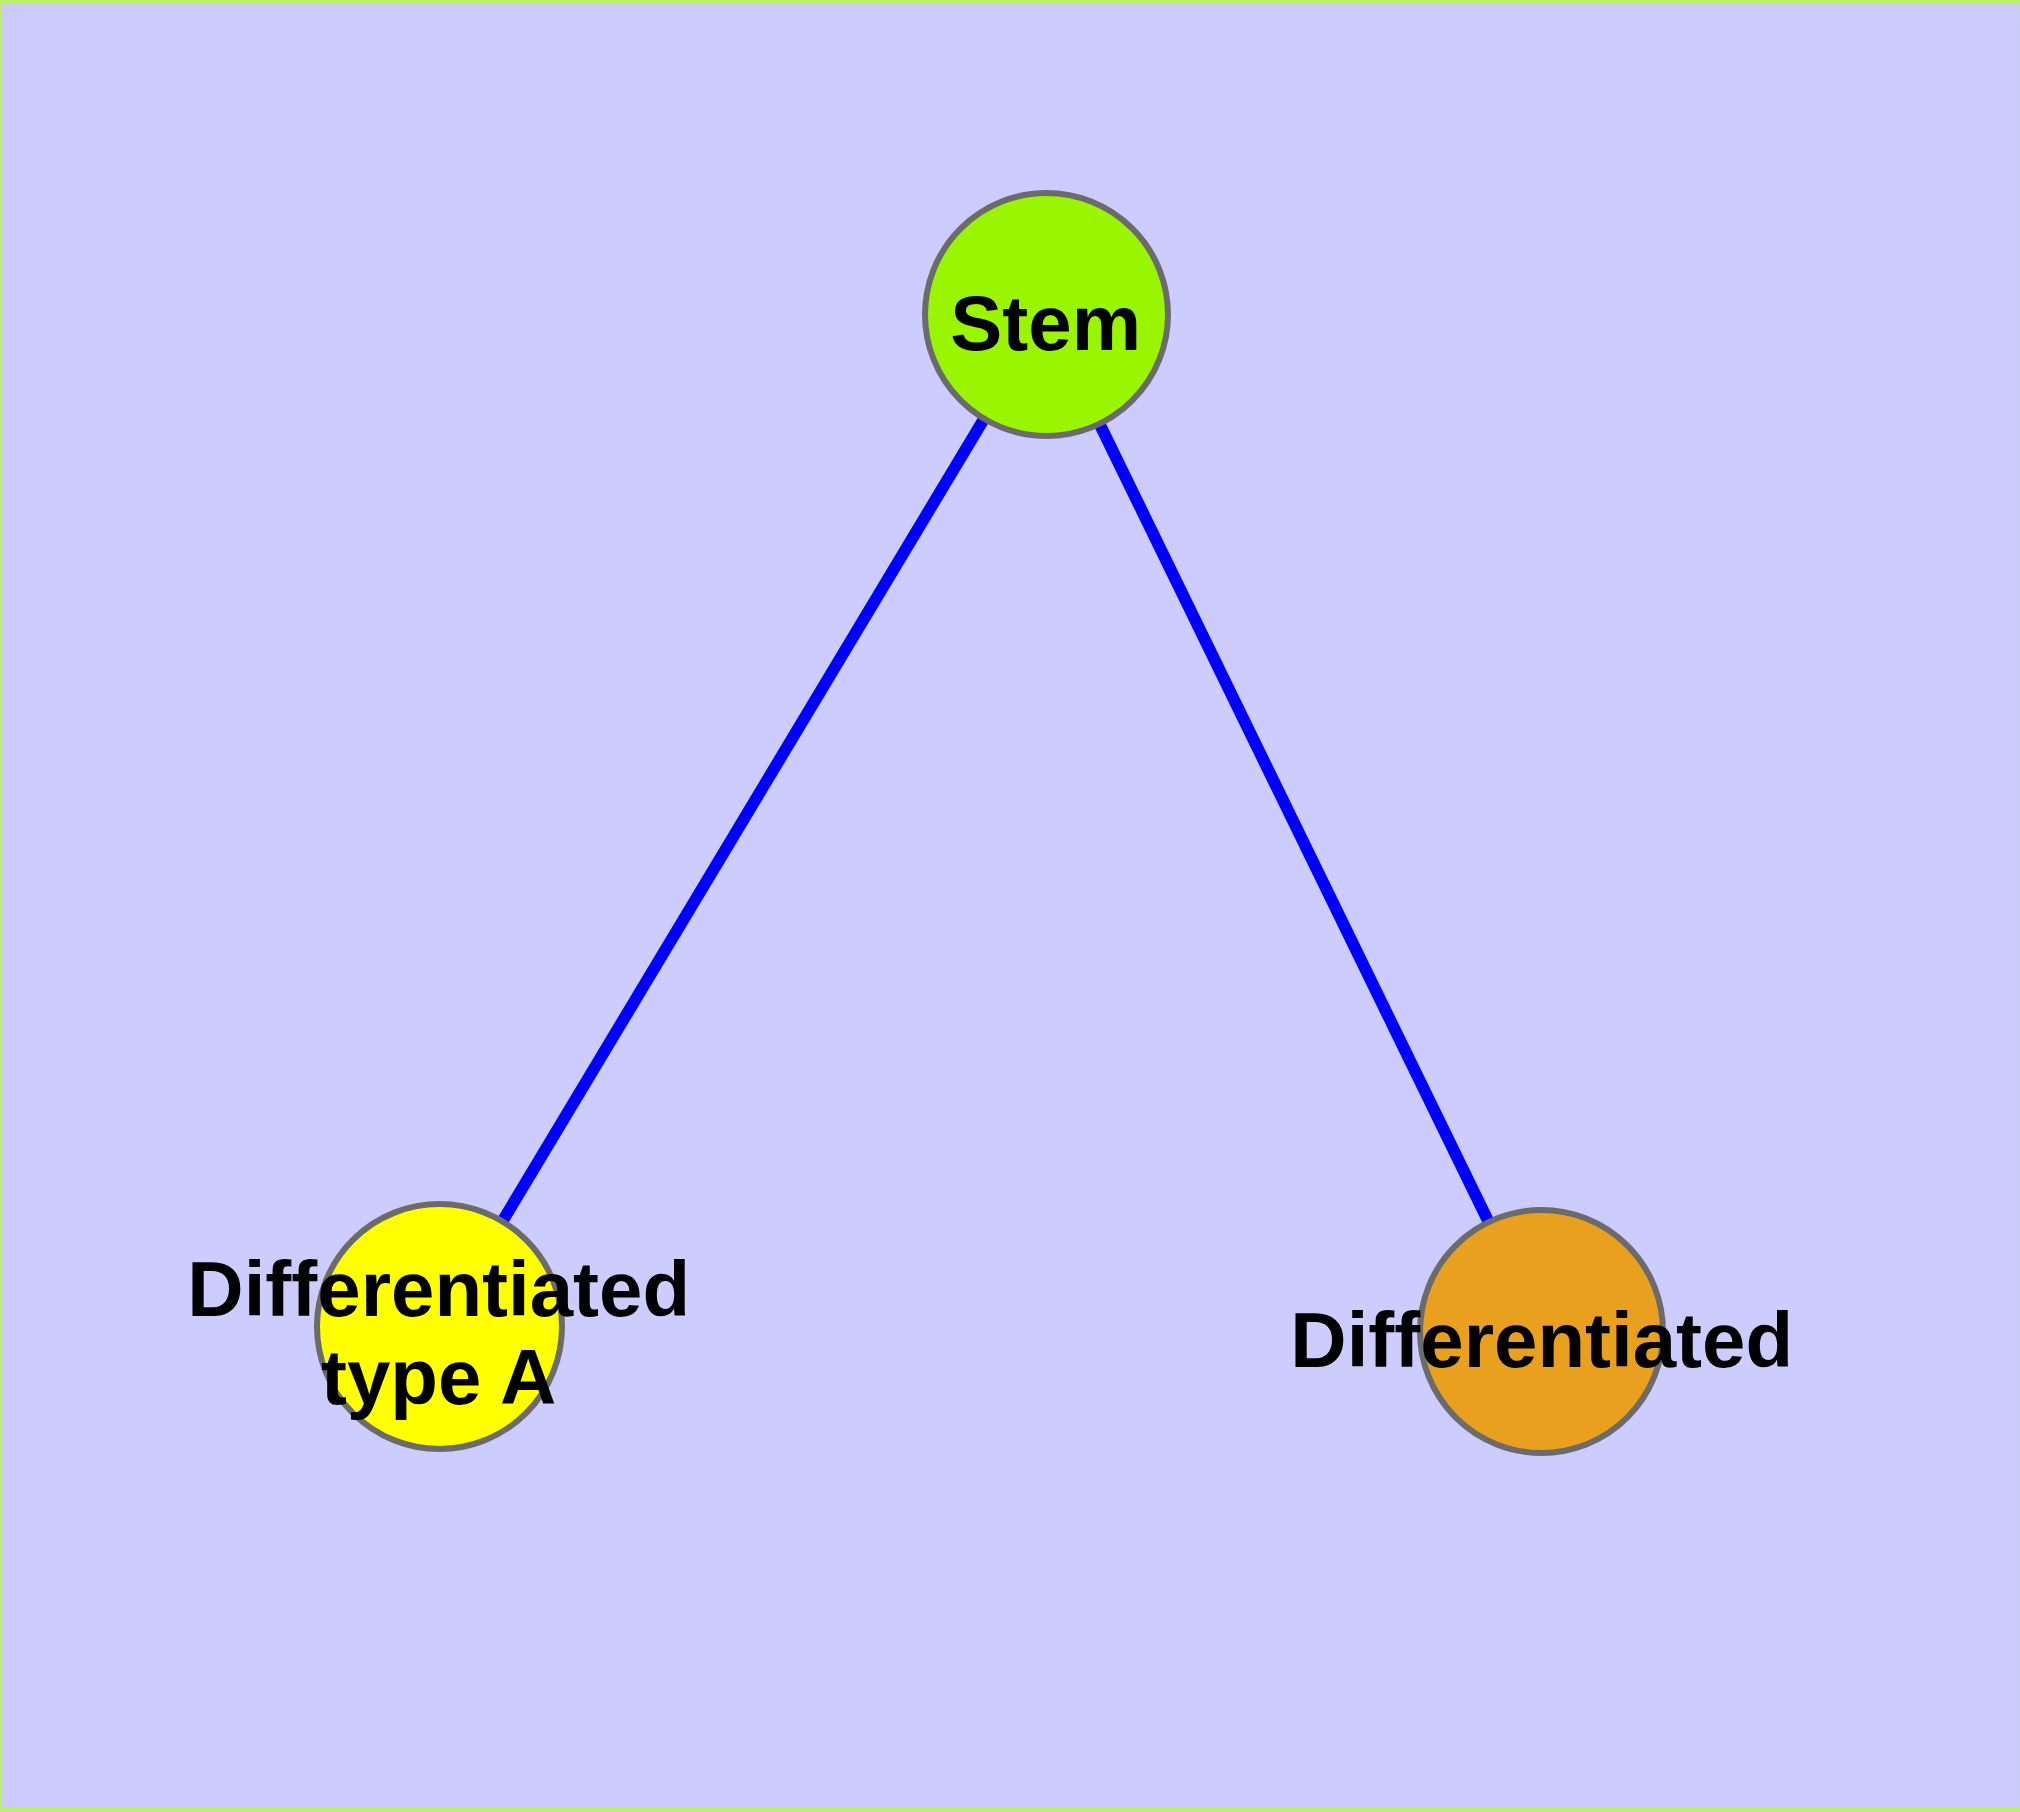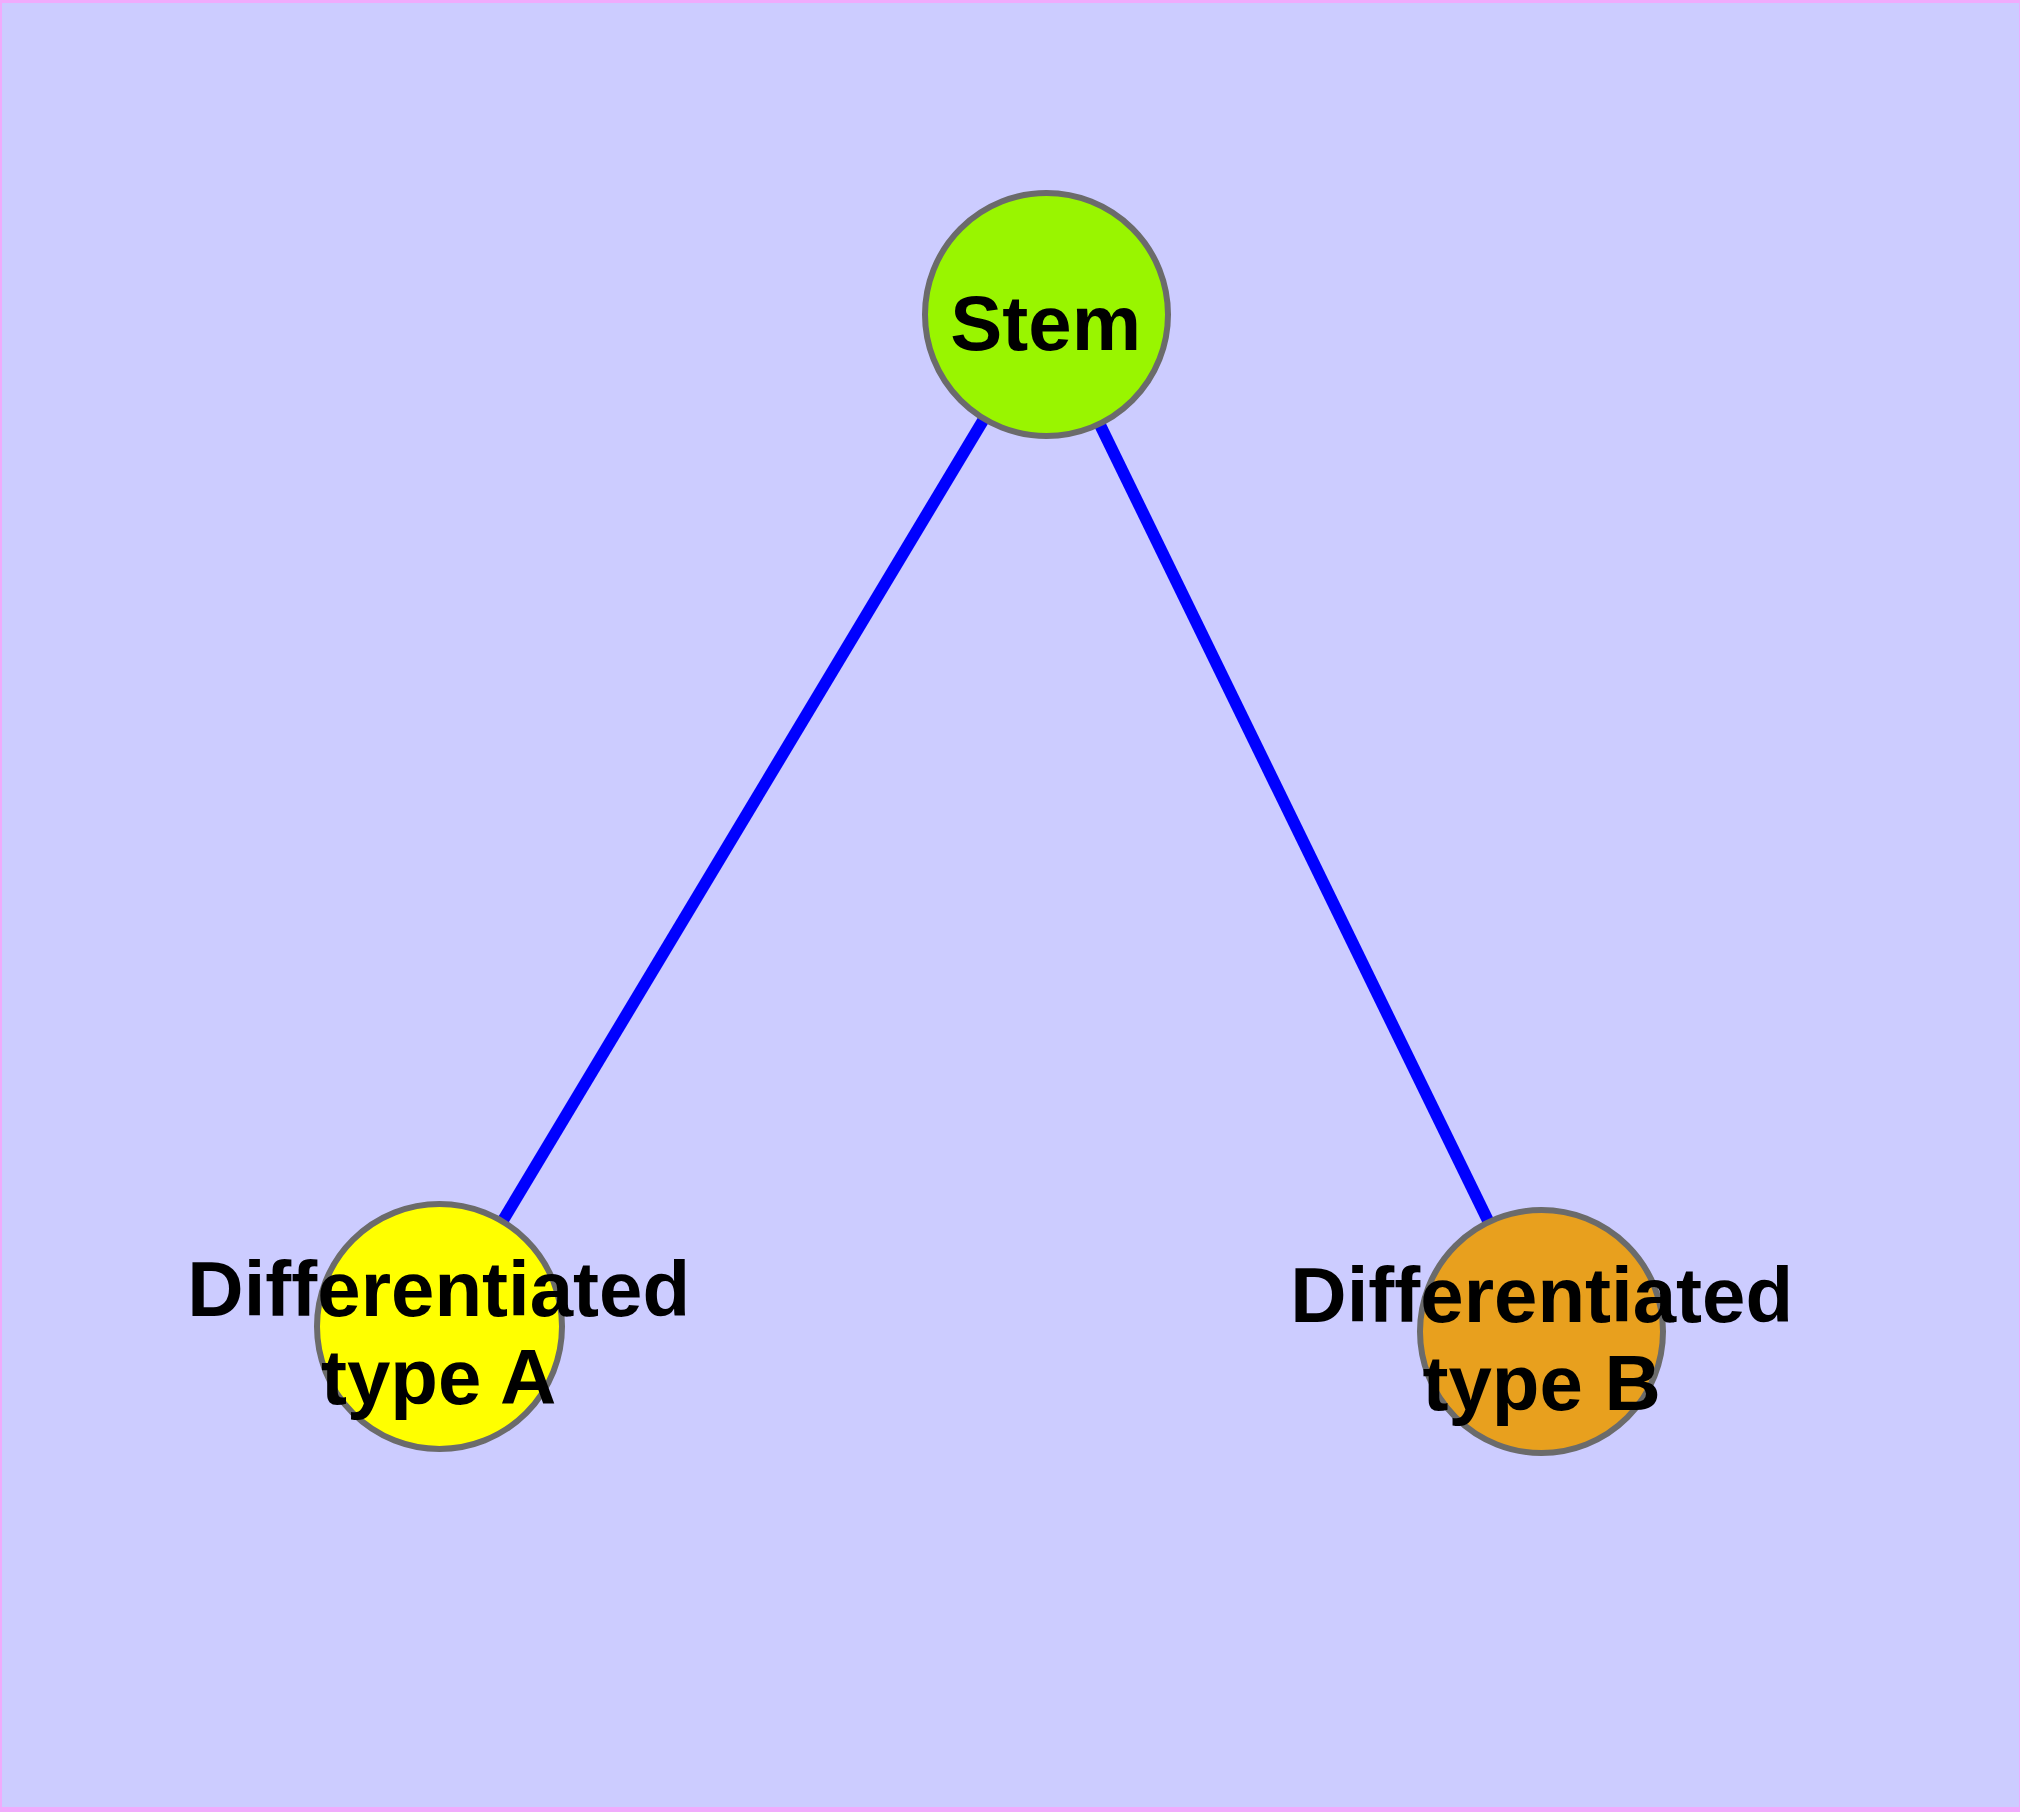--- a/index.html
+++ b/index.html
@@ -5,21 +5,21 @@
   html, body {
     margin: 0;
     padding: 0;
     background: #ffffff;
     font-family: "Liberation Sans", sans-serif;
   }
   #stage {
     position: relative;
     width: 2021px;
     height: 1812px;
-    background: #f0abfc;
+    background: #bef264;
     overflow: hidden;
   }
   #canvas {
     position: absolute;
     left: 1.7px;
     top: 2.5px;
     right: 1.7px;
     bottom: 5.1px;
   }
   #edges {
@@ -72,18 +72,17 @@
       <span></span>
     </div>
 
     <div class="node-label" style="left: 437px; top: 1331px; color: rgb(0, 0, 0);">
       <span>Differentiated</span>
       <span>type A</span>
     </div>
 
     <div class="node-label" style="left: 1540px; top: 1337px; color: rgb(0, 0, 0);">
       <span>Differentiated</span>
-      <span>type B</span>
     </div>
 
   </div>
 </div>
 
 
 </body></html>

